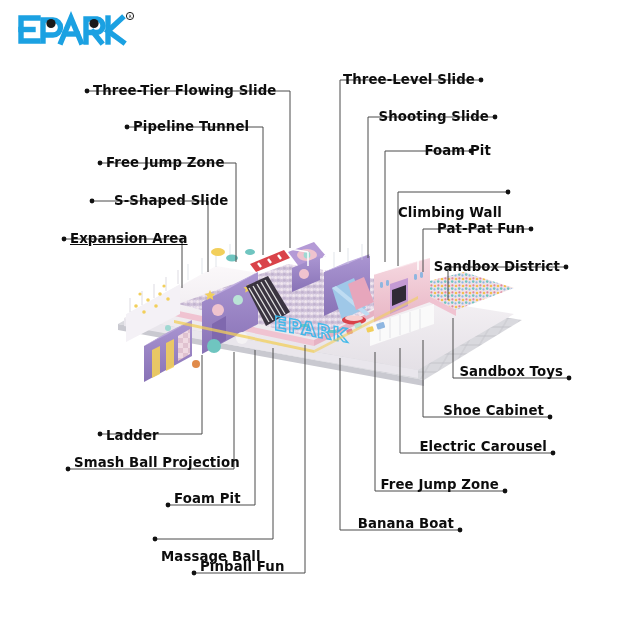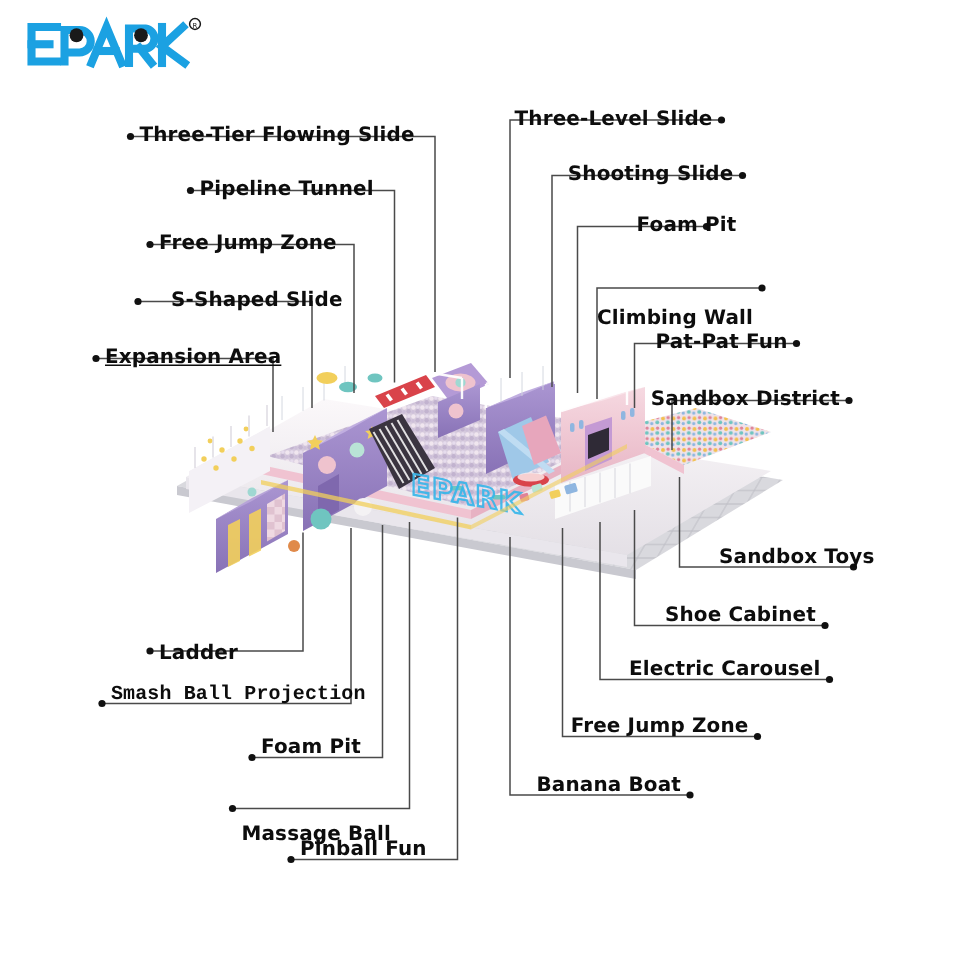--- a/index.html
+++ b/index.html
@@ -303,24 +303,24 @@
       <div class="lbl" style="left: 106px; top: 156px;">Free Jump Zone</div>
       <div class="lbl" style="left: 98px; top: 194px; margin-left: 16px;">S-Shaped Slide</div>
       <div class="lbl" style="left: 70px; top: 232px; text-decoration: underline;">Expansion Area</div>
       <div class="lbl r" style="left: 475px; top: 73px;">Three-Level Slide</div>
       <div class="lbl r" style="left: 489px; top: 110px;">Shooting Slide</div>
       <div class="lbl r" style="left: 491px; top: 144px;">Foam Pit</div>
       <div class="lbl r" style="left: 502px; top: 185px; margin-top: 21px;">Climbing Wall</div>
       <div class="lbl r" style="left: 525px; top: 222px;">Pat-Pat Fun</div>
       <div class="lbl r" style="left: 560px; top: 260px;">Sandbox District</div>
       <div class="lbl" style="left: 106px; top: 429px;">Ladder</div>
-      <div class="lbl" style="left: 74px; top: 456px; font-family: Liberation Mono, monospace;">Smash Ball Projection</div>
+      <div class="lbl" style="left: 74px; top: 456px;">Smash Ball Projection</div>
       <div class="lbl" style="left: 174px; top: 492px;">Foam Pit</div>
       <div class="lbl" style="left: 161px; top: 550px;">Massage Ball</div>
       <div class="lbl" style="left: 200px; top: 560px; text-align: right;">Pinball Fun</div>
-      <div class="lbl r" style="left: 563px; top: 365px; margin-left: 20px;">Sandbox Toys</div>
+      <div class="lbl r" style="left: 563px; top: 365px;">Sandbox Toys</div>
       <div class="lbl r" style="left: 544px; top: 404px;">Shoe Cabinet</div>
       <div class="lbl r" style="left: 547px; top: 440px;">Electric Carousel</div>
       <div class="lbl r" style="left: 499px; top: 478px;">Free Jump Zone</div>
       <div class="lbl r" style="left: 454px; top: 517px;">Banana Boat</div>
     </div>
 
 </div>
 
 </body></html>

